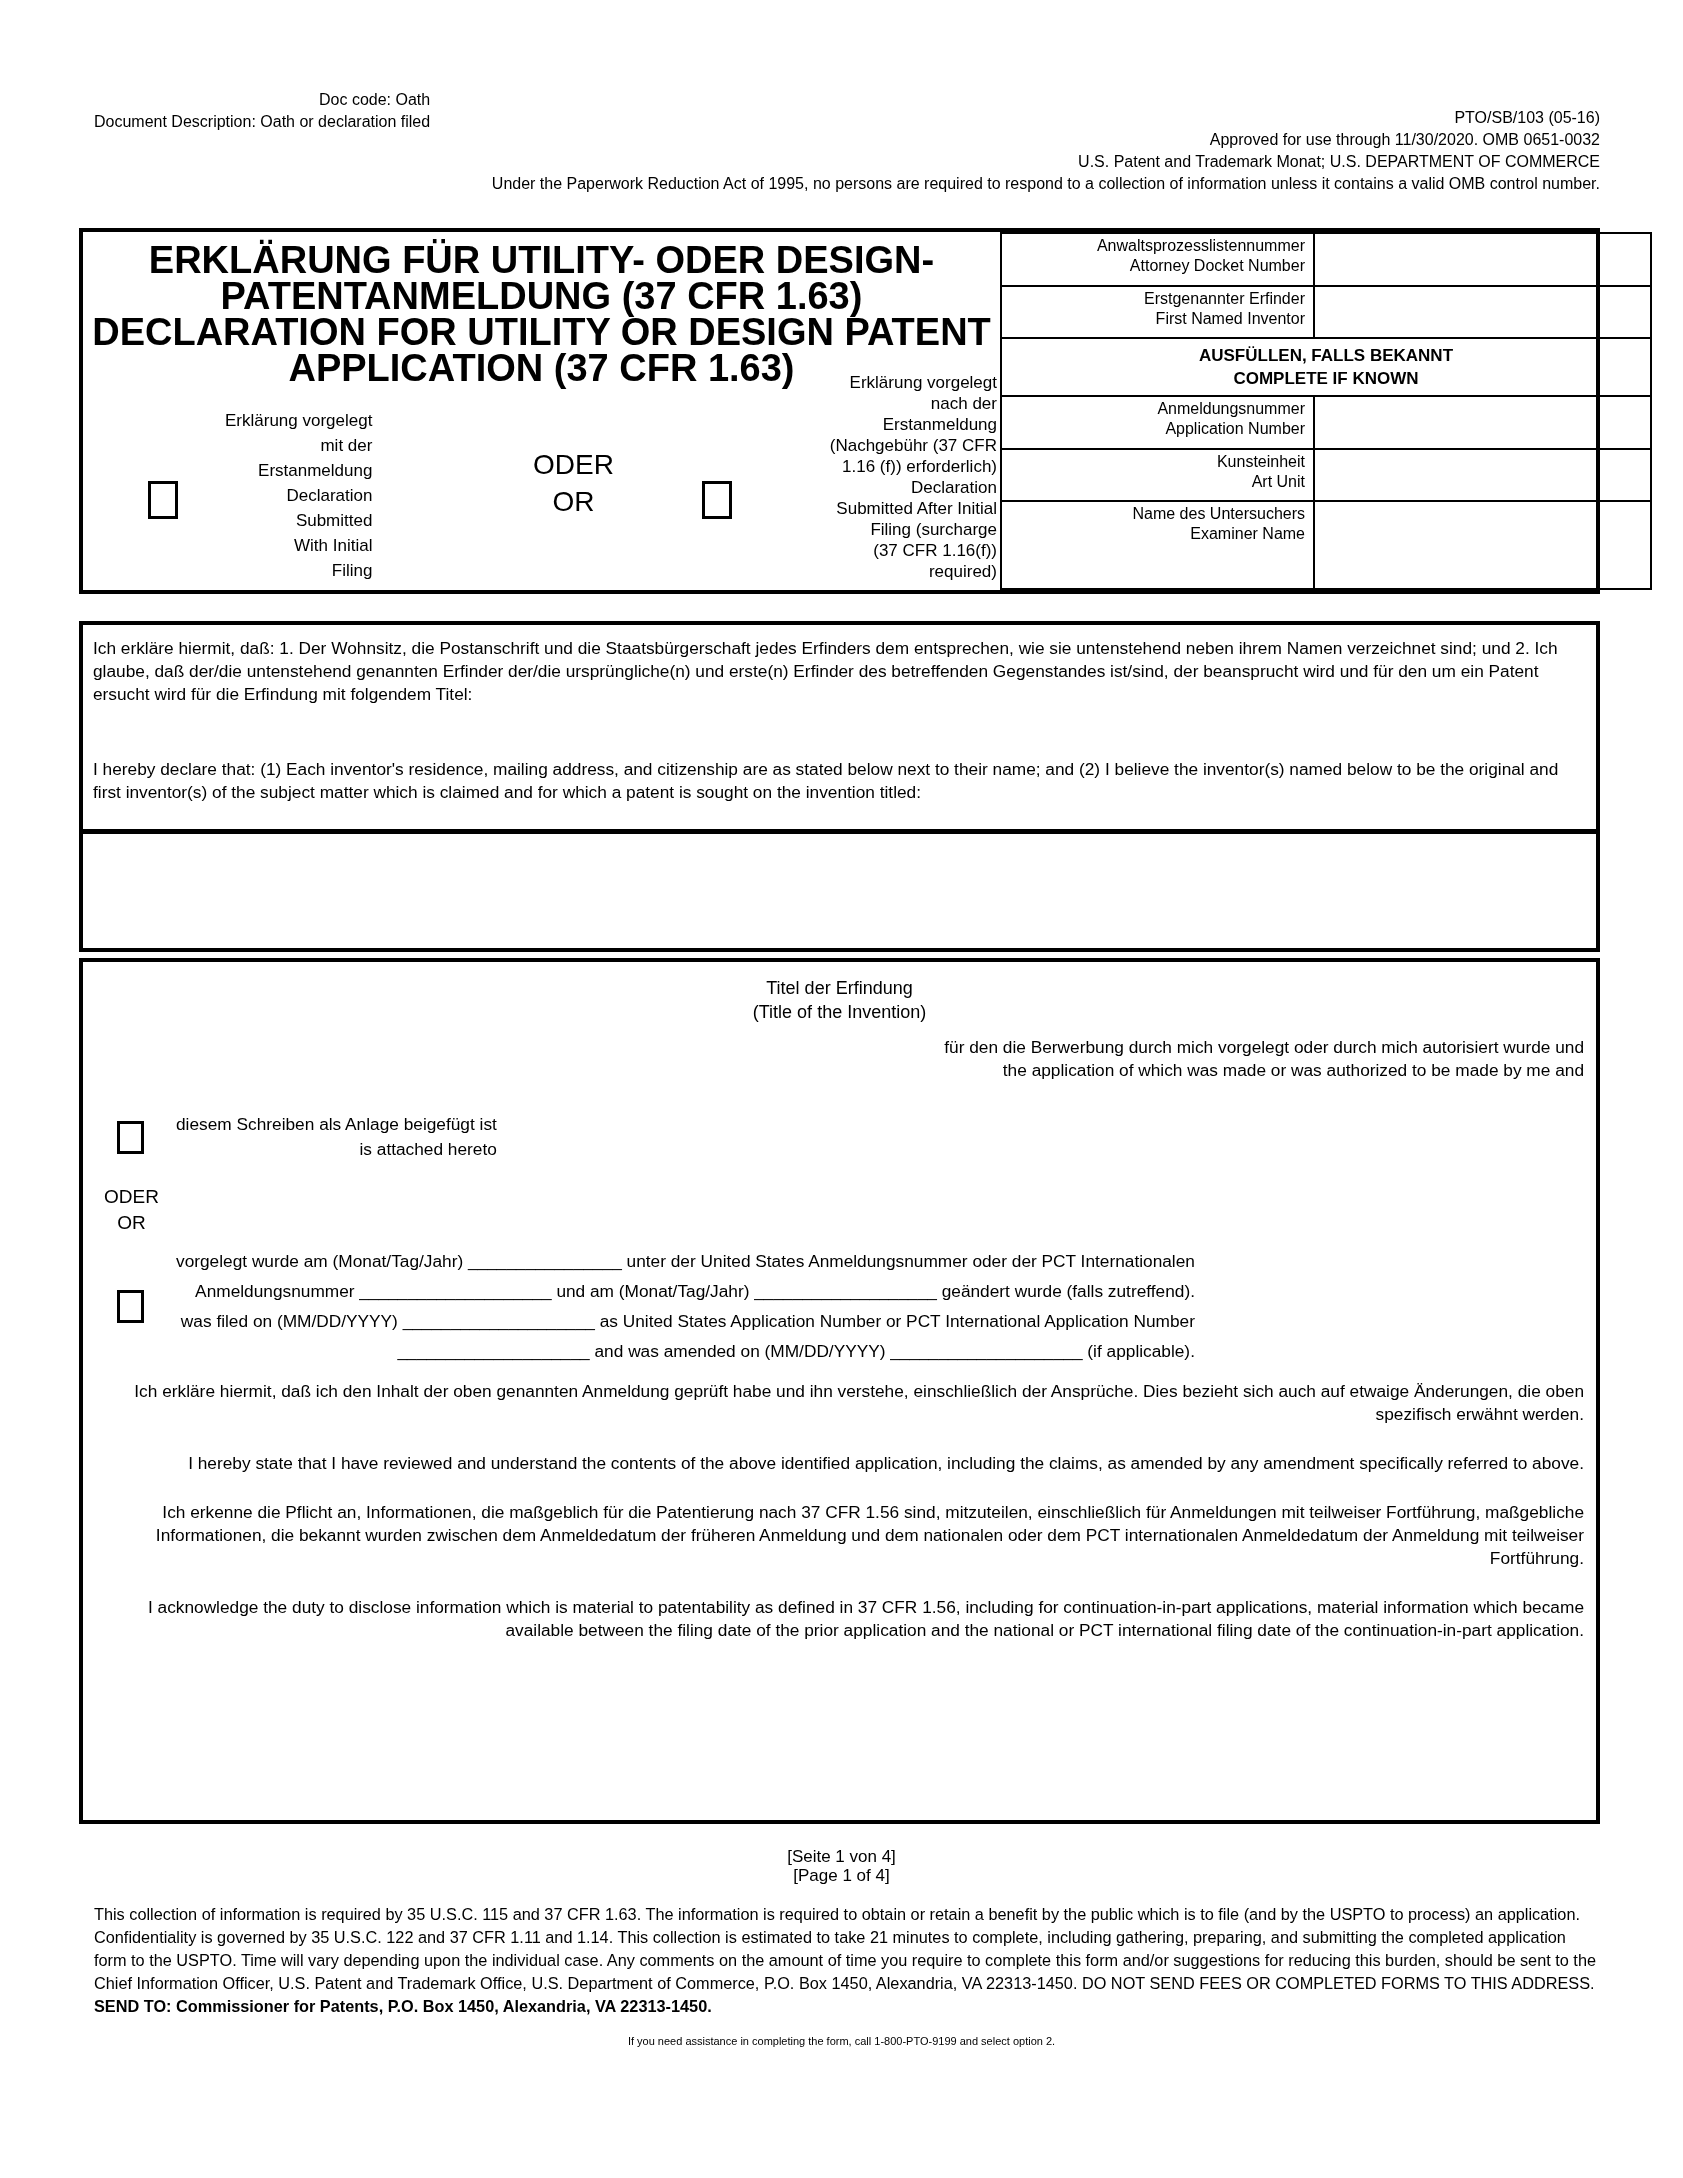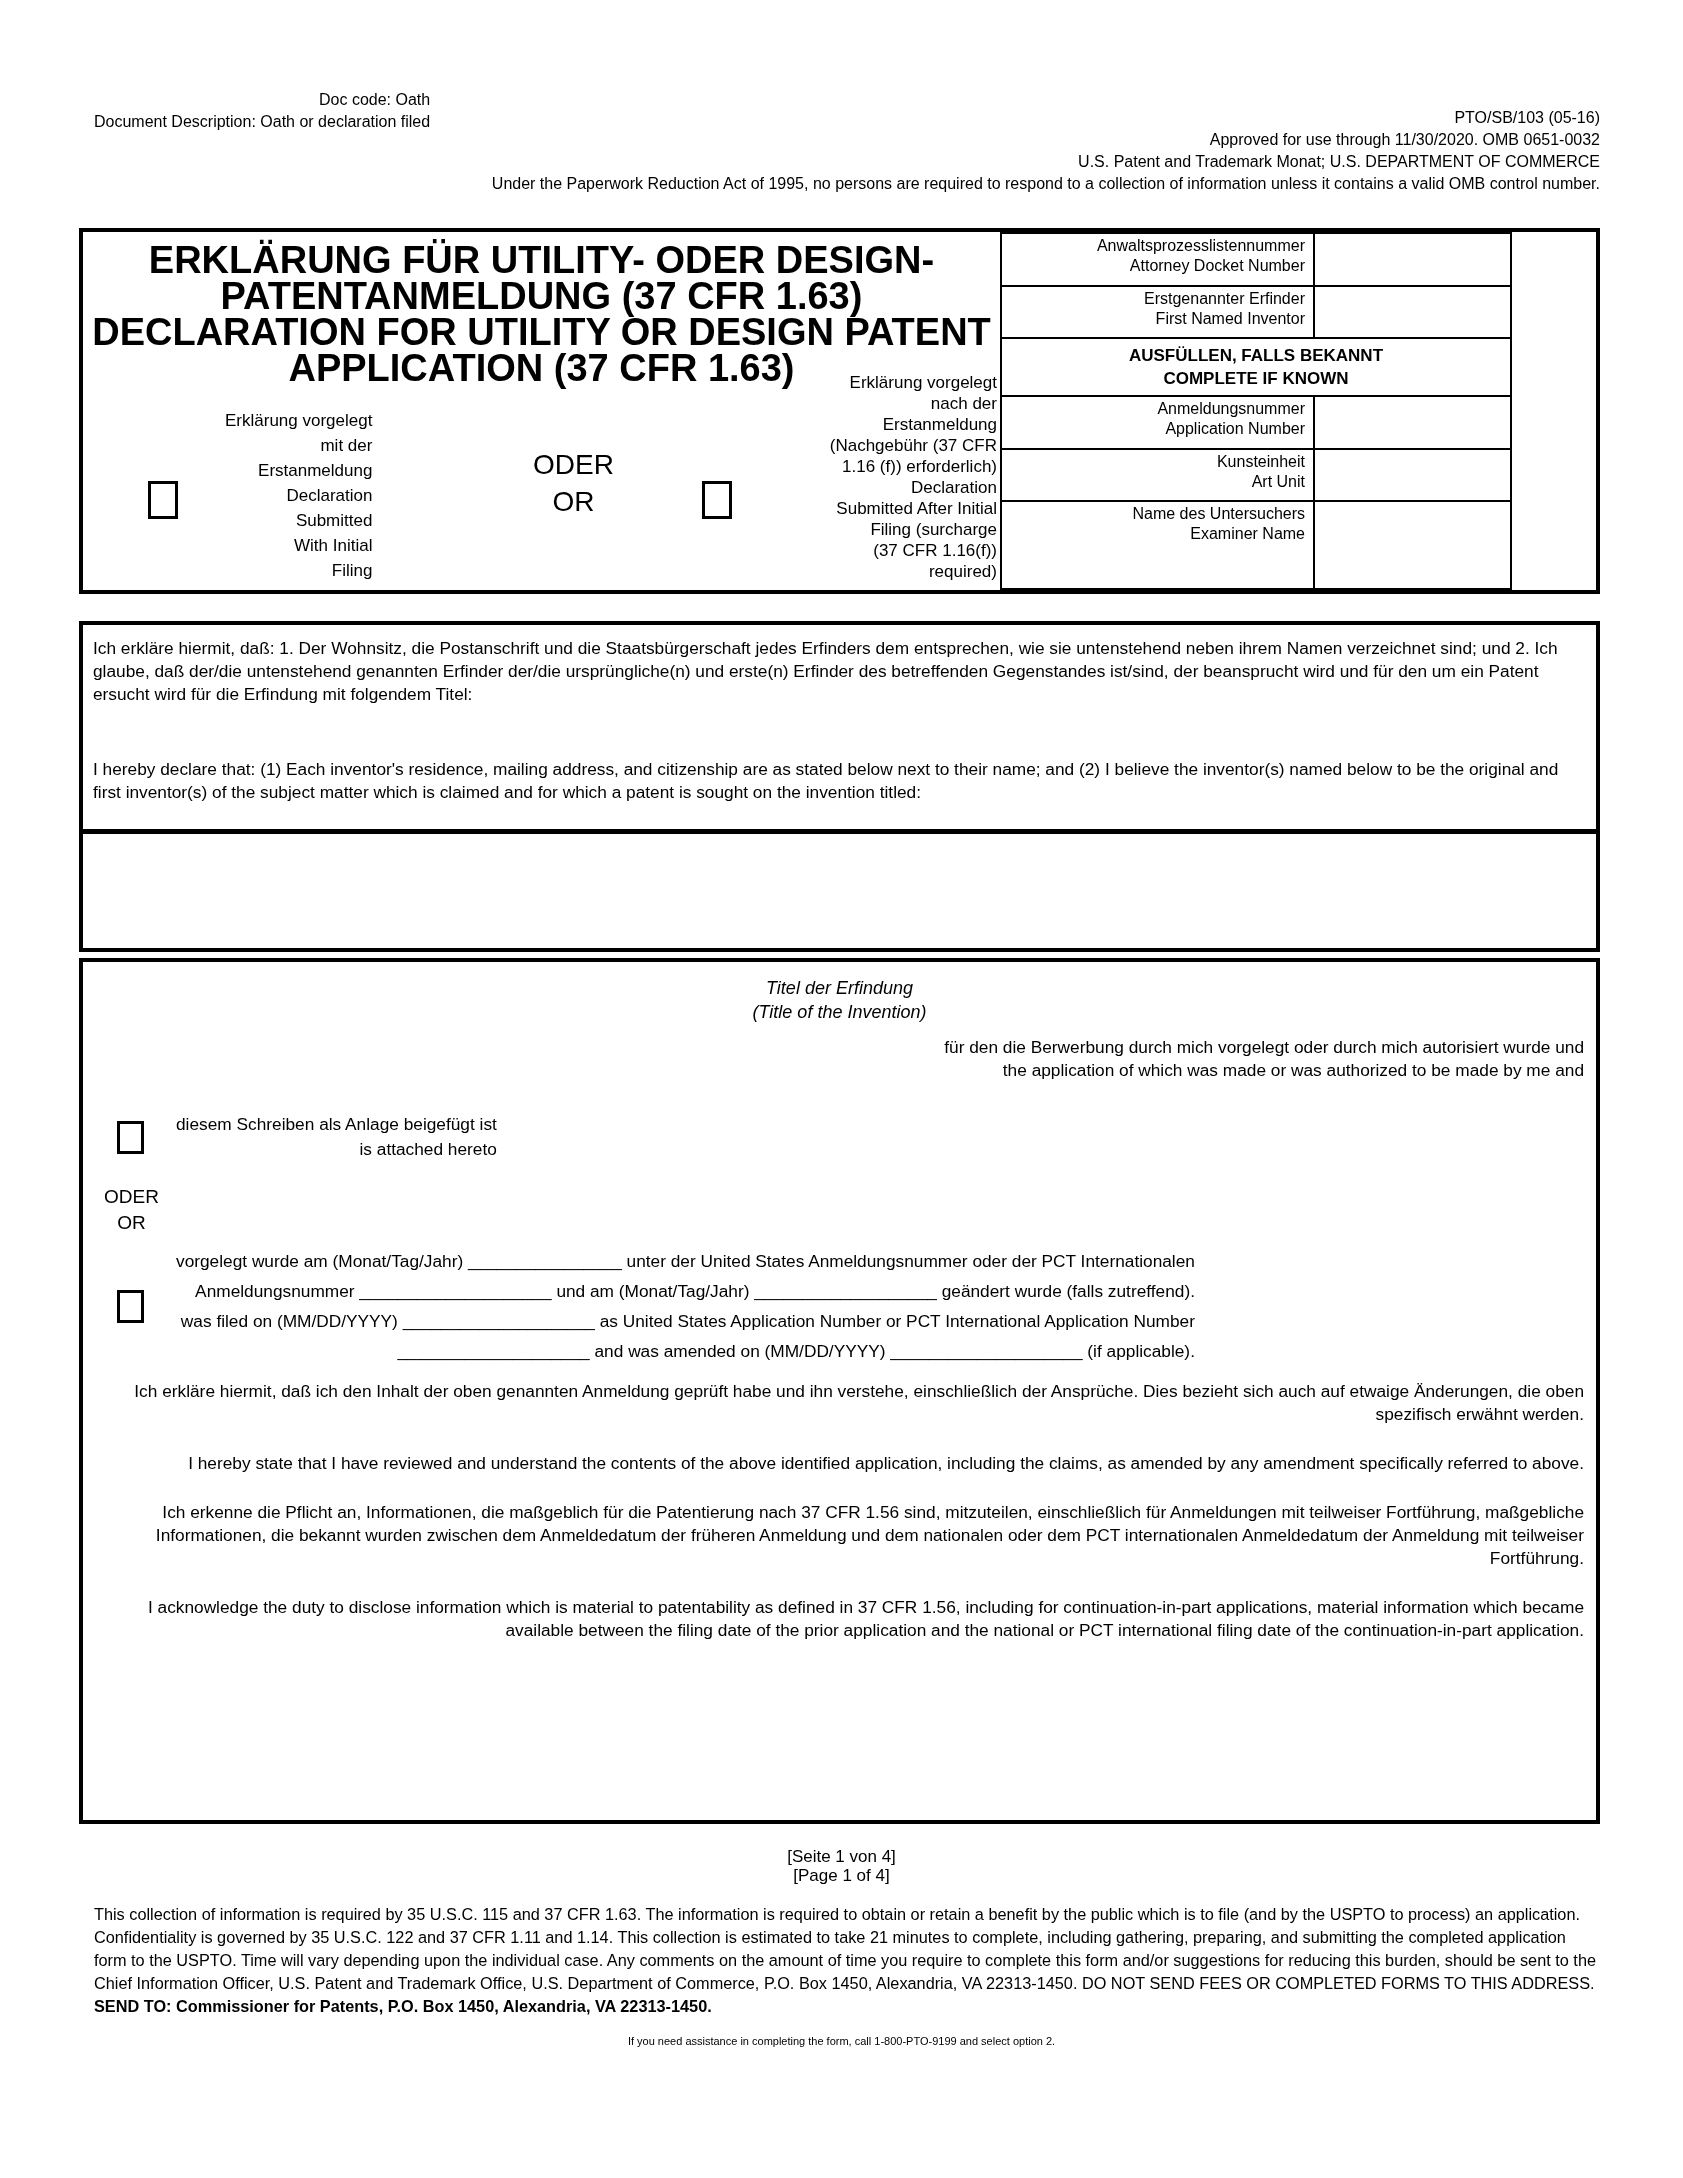--- a/index.html
+++ b/index.html
@@ -18,37 +18,37 @@
   .hdr-left{position:absolute;left:0;top:0;width:917px;height:100%;}
   .hdr-title{position:absolute;left:0;top:10px;width:100%;text-align:center;font-weight:bold;font-size:38px;line-height:36px;}
   .cb{position:absolute;width:30px;height:38px;border:3px solid #000;box-sizing:border-box;background:#fff;cursor:pointer;}
   .cb-sm{display:inline-block;width:27px;height:33px;border:3px solid #000;box-sizing:border-box;background:#fff;cursor:pointer;flex:0 0 auto;}
   .hdr-cb1{left:65px;top:249px;}
   .hdr-lbl1{position:absolute;left:142px;top:176px;font-size:17px;line-height:25px;}
   .hdr-or{position:absolute;left:421px;top:214px;width:139px;text-align:center;font-size:28px;line-height:37px;}
   .hdr-cb2{left:619px;top:249px;}
   .hdr-lbl2{position:absolute;left:701px;top:140px;width:213px;font-size:17px;line-height:21px;}
   
-  .hdr-table{position:absolute;left:917px;top:0;width:512px;height:358px;}
+  .hdr-table{position:absolute;left:917px;top:0;width:652px;height:358px;}
   .hdr-table table{border-collapse:collapse;width:100%;height:100%;table-layout:fixed;}
   .hdr-table td{border:2px solid #000;font-size:16px;line-height:20px;padding:2px 8px;vertical-align:top;}
   .hdr-table td.val{cursor:text;}
   .hdr-table .banner td{text-align:center;font-size:17px;line-height:23px;vertical-align:middle;padding:2px;font-weight:bold;}
   .r1{height:47px}.r2{height:47px}.r3{height:50px}.r4{height:47px}.r5{height:44px}.r6{height:46px}.r7{height:79px}
   .col-label{width:295px;}
   
   .box1{left:79px;top:621px;width:1521px;height:331px;border:4px solid #000;box-sizing:border-box;}
   .box1 .para{position:absolute;left:10px;right:10px;font-size:17.3px;line-height:23px;}
   .box1-de{top:12px;}
   .box1-en{top:133px;}
   .box1-divider{position:absolute;left:0;right:0;top:204px;border-top:5px solid #000;}
   .title-entry{position:absolute;left:0;right:0;top:209px;bottom:0;cursor:text;}
   
   .box2{left:79px;top:958px;width:1521px;height:866px;border:4px solid #000;box-sizing:border-box;padding:14px 12px 0 12px;}
-  .inv-heading{text-align:center;font-style:italic;font-size:18px;line-height:24px;}
+  .inv-heading{text-align:center;font-size:18px;line-height:24px;}
   .inv-intro{margin:12px 0 0 2px;font-size:17.3px;line-height:23px;}
   .attach-row{margin:30px 0 0 22px;display:flex;align-items:center;}
   .attach-row .lbl{margin-left:32px;font-size:17.3px;line-height:25px;}
   .inv-or{margin:22px 0 0 0;width:73px;text-align:center;font-size:19px;line-height:26px;}
   .filed-row{margin:10px 0 0 22px;display:flex;align-items:center;}
   .filed-row .lbl{margin-left:32px;font-size:17.3px;line-height:30px;}
   .stmt{margin:14px 0 0 2px;font-size:17.3px;line-height:23px;}
   .stmt+.stmt{margin-top:26px;}
   
   .page-num{left:0;top:1847px;width:100%;text-align:center;font-size:17px;line-height:19px;}

